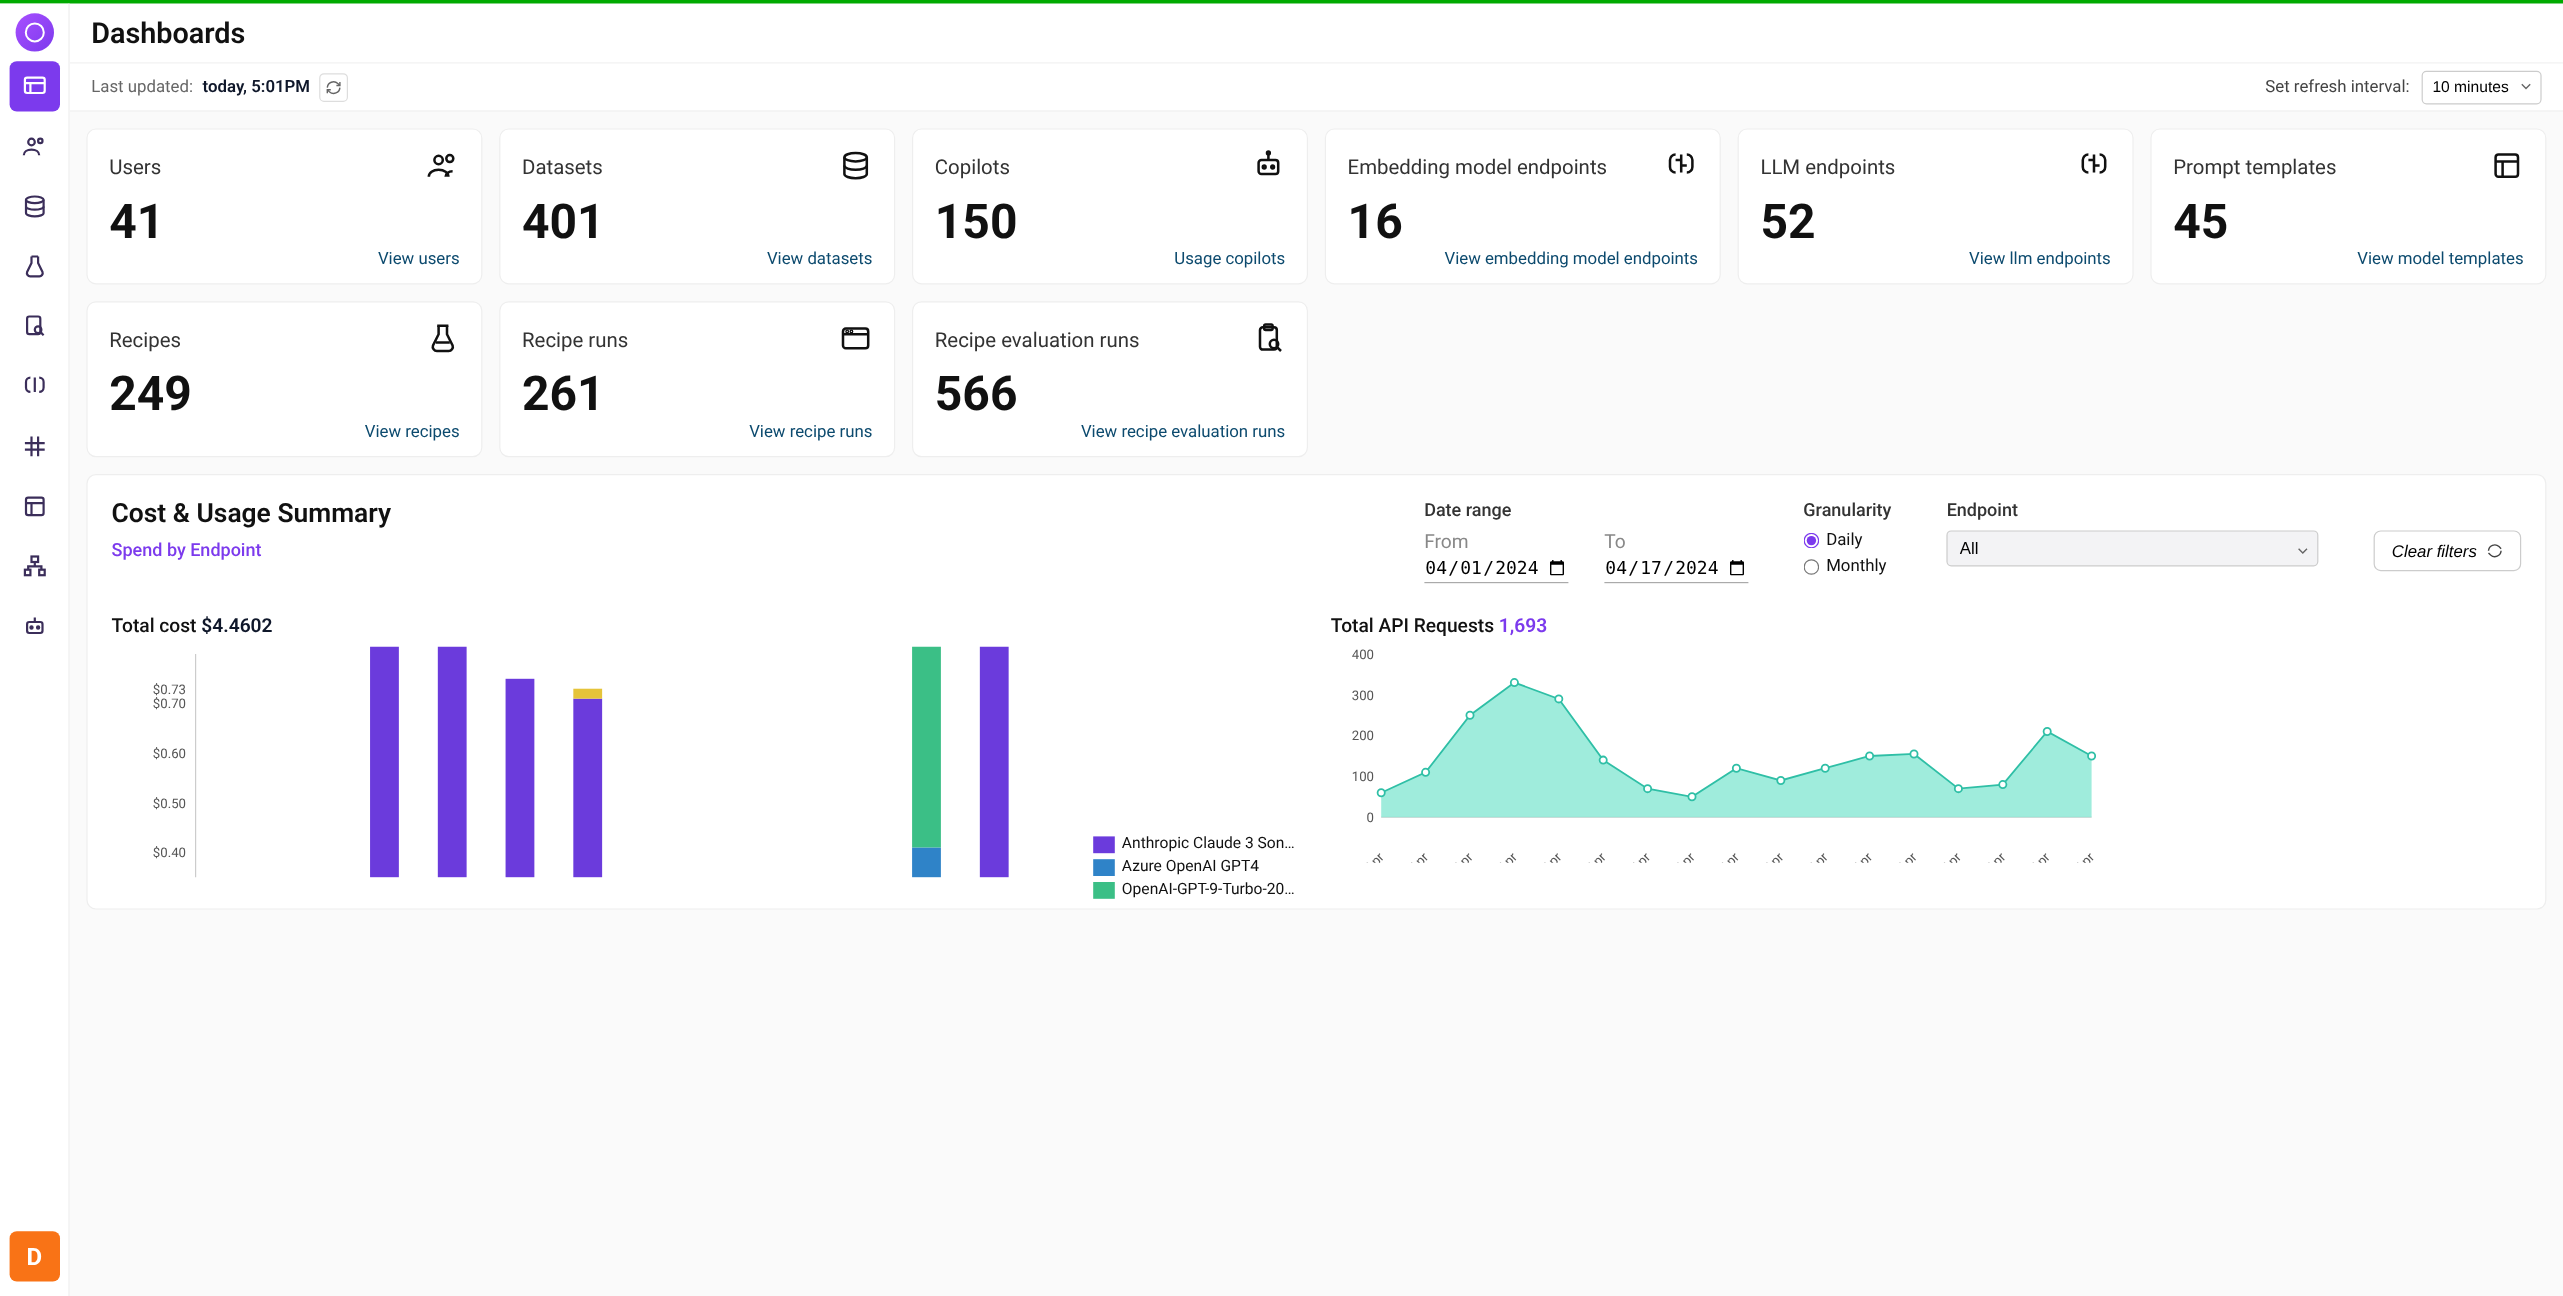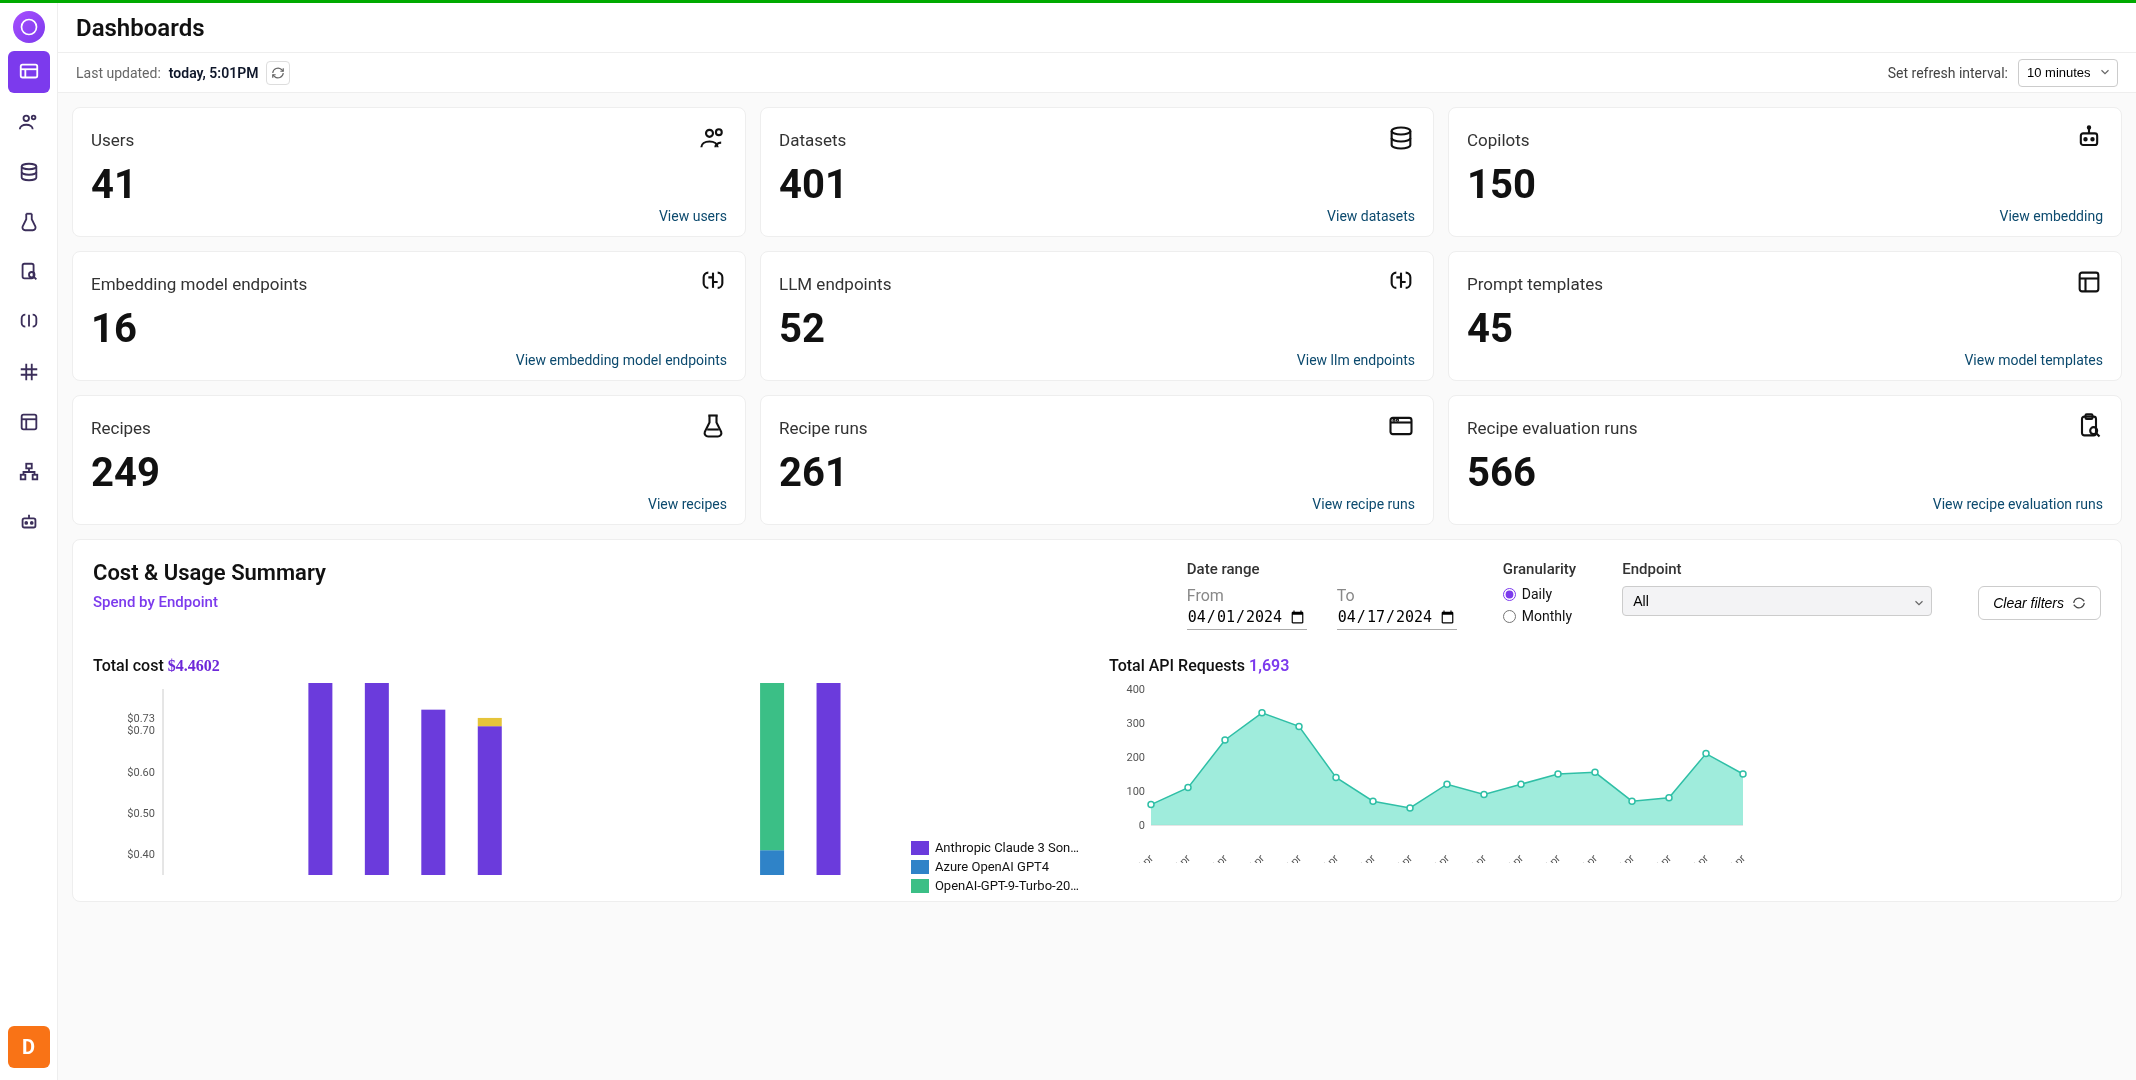--- a/index.html
+++ b/index.html
@@ -19,21 +19,21 @@
   .subhead { height:40px; display:flex; align-items:center; justify-content:space-between; padding:0 18px; background:#fff; border-bottom:1px solid #eee; font-size:14px;}
   .subhead .left { display:flex; align-items:center; gap:8px; color:#666; }
   .subhead .left .stamp { color:#0f172a; font-weight:600; }
   .subhead .refresh { width:24px; height:24px; border:1px solid #ddd; border-radius:4px; display:flex; align-items:center; justify-content:center; cursor:pointer; }
   .subhead .right { display:flex; align-items:center; gap:10px; color:#444; }
   .subhead select { height:28px; border:1px solid #ccc; border-radius:4px; padding:0 26px 0 8px; font-size:13px; appearance:none; background:#fff; }
   .sel-wrap { position:relative; }
   .sel-wrap .chev { position:absolute; right:6px; top:6px; pointer-events:none; }
   
   .content { flex:1; overflow:auto; padding:14px 14px 0 14px; }
-  .cards { display:grid; grid-template-columns: repeat(3, 1fr); gap:14px; }
+  .cards { display:grid; grid-template-columns: repeat(6, 1fr); gap:14px; }
   .card { background:#fff; border:1px solid #eee; border-radius:8px; padding:16px 18px 12px 18px; min-height:130px; display:flex; flex-direction:column; justify-content:space-between; }
   .card .top { display:flex; justify-content:space-between; align-items:center; }
   .card .title { font-size:17px; color:#333; }
   .card .icon svg { stroke:#111; }
   .card .value { font-size:40px; font-weight:700; color:#111; margin-top:4px;}
   .card .link { text-align:right; font-size:14px; color:#0c4a6e; cursor:pointer; }
   
   .panel { margin-top:14px; background:#fff; border:1px solid #eee; border-radius:8px; padding:20px 20px 4px 20px; }
   .panel-head { display:flex; justify-content:space-between; align-items:flex-start; gap:30px; flex-wrap:wrap;}
   .panel-head h2 { font-size:22px; font-weight:600; margin-bottom:8px;}
@@ -44,21 +44,21 @@
   .fgroup .sub-lab { font-size:16px; color:#888;}
   .fgroup input[type=date] { border:none; border-bottom:1px solid #aaa; padding:2px 0; font-size:15px; width:120px; background:transparent;}
   .date-pair { display:flex; gap:30px;}
   .radio-row { display:flex; align-items:center; gap:6px; font-size:14px;}
   .radio-row input { accent-color:#7c3aed; }
   .endpoint-sel { height:30px; border:1px solid #ccc; border-radius:4px; padding:0 34px 0 10px; font-size:14px; width:310px; background:#f3f3f5; appearance:none;}
   .clear-btn { height:34px; border:1px solid #ccc; border-radius:6px; background:#fff; padding:0 14px; display:flex; align-items:center; gap:8px; font-size:14px; cursor:pointer;font-style:italic;}
   .charts { display:flex; gap:24px; margin-top:26px;}
   .chart-box { flex:1; }
   .chart-title { font-size:16px; font-weight:500; margin-bottom:8px;}
-  .chart-title .val { color:#6d28d9; font-weight:600;font-family:Liberation Serif, serif;}
+  .chart-title .val { color:#0f172a; font-weight:600;}
   .chart-title .val2 { color:#7c3aed; font-weight:600;}
   .legend { position:absolute; right:6px; bottom:4px; font-size:13px;}
   .legend .row { display:flex; align-items:center; gap:6px; margin-top:4px;}
   .swatch { width:18px; height:14px;}
   svg text { font-size:11px; fill:#555; }
 </style>
 </head>
 <body>
 
 <div class="app">
@@ -199,21 +199,21 @@
       <div class="title">Copilots</div>
       <div class="icon"><svg width="28" height="28" viewBox="0 0 24 24" fill="none" stroke="#111" stroke-width="1.8">
                   <rect x="5" y="8" width="14" height="10" rx="2"></rect>
                   <circle cx="9" cy="13" r="1"></circle>
                   <circle cx="15" cy="13" r="1"></circle>
                   <line x1="12" y1="4" x2="12" y2="8"></line>
                   <circle cx="12" cy="3" r="1"></circle>
                 </svg></div>
     </div>
     <div class="value">150</div>
-    <div class="link">View embedding</div>
+    <div class="link">Usage copilots</div>
           </div>
           <div class="card">
     <div class="top">
       <div class="title">Embedding model endpoints</div>
       <div class="icon"><svg width="28" height="28" viewBox="0 0 24 24" fill="none" stroke="#111" stroke-width="1.8">
                   <path d="M8 4a4 4 0 0 0-4 4v5a4 4 0 0 0 4 4"></path>
                   <path d="M16 4a4 4 0 0 1 4 4v5a4 4 0 0 1-4 4"></path>
                   <line x1="12" y1="4" x2="12" y2="17"></line>
                   <path d="M8 8h4M12 12h4"></path>
                 </svg></div>

